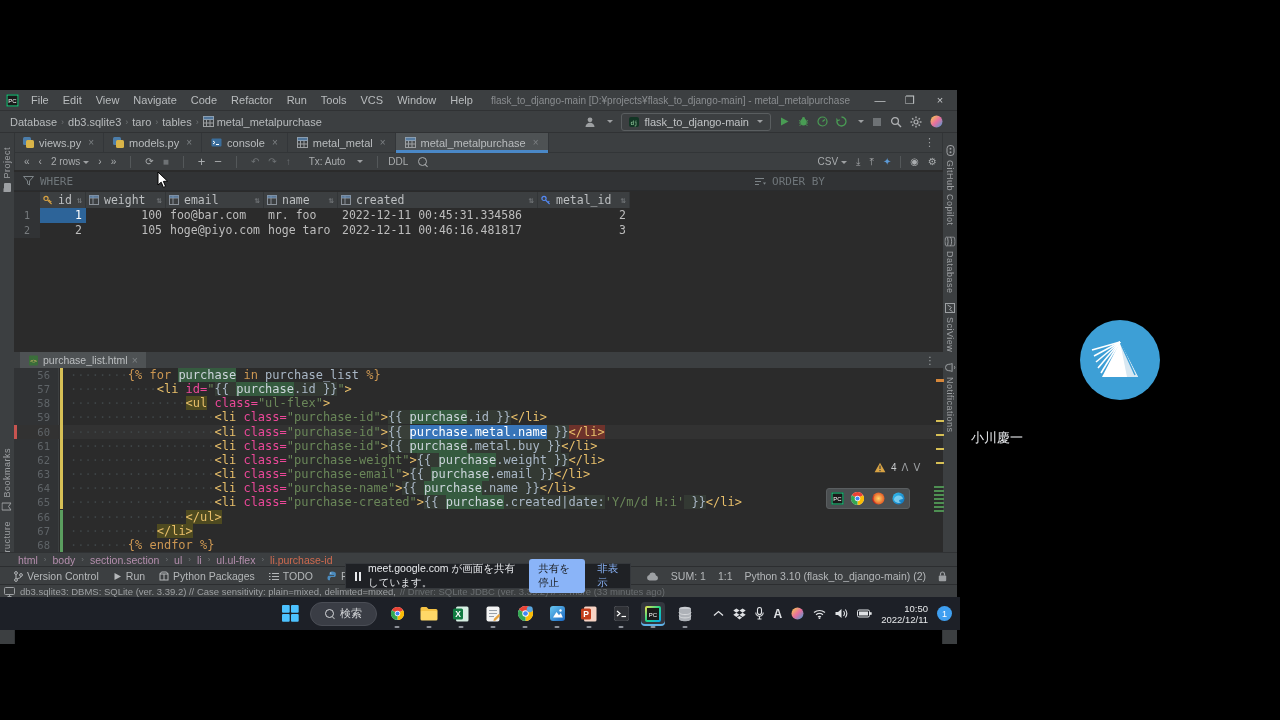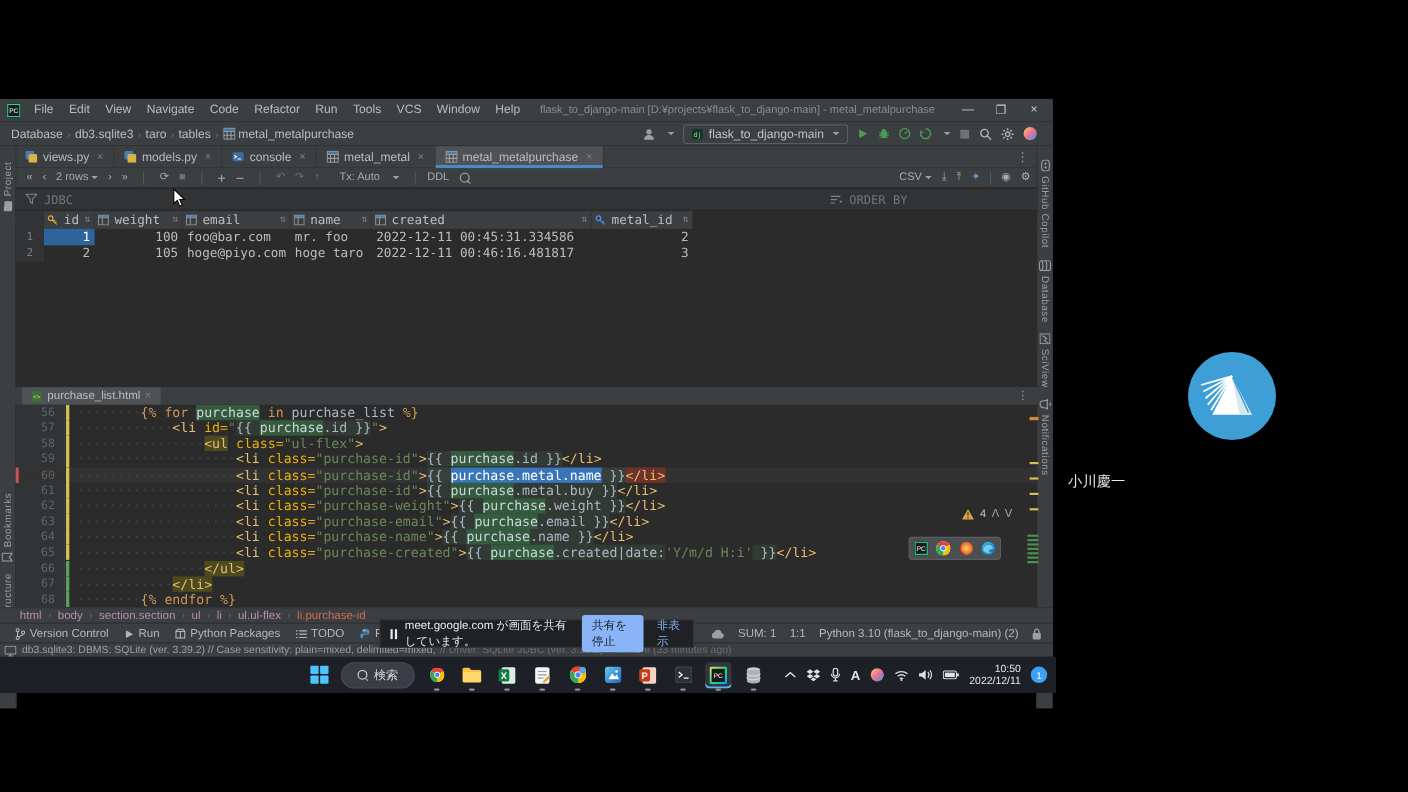--- a/index.html
+++ b/index.html
@@ -60,21 +60,21 @@
   #ed-tab{display:flex;align-items:center;gap:4px;background:#4e5254;padding:0 8px;color:#bcbfc1;margin-left:6px;}
   #editor{position:absolute;left:14px;top:278px;width:929px;height:184px;background:#2b2b2b;overflow:hidden;font-size:12px;line-height:14.15px;}
   .gutter-col{position:absolute;left:0;top:0;width:44px;height:100%;background:#313335;border-right:1px solid #3c3f41;}
   .code-line{position:absolute;left:0;width:100%;height:14.15px;white-space:pre;}
   .code-line .lnum{position:absolute;left:0;width:36px;text-align:right;color:#5f6468;font-size:10.5px;}
   .code-line .chg{position:absolute;left:46px;width:3px;height:100%;}
   .code-line .code{position:absolute;left:56px;top:0;}
   .code-line.cur{background:#323232;}
   .code-line.cur .gmark{position:absolute;left:0;width:3px;height:100%;background:#c75450;}
   .c-kw{color:#cc9752}.c-tag{color:#e8bf6a}.c-taghl{color:#e8bf6a;background:#4e4a20}
-  .c-attr{color:#eab308}.c-str{color:#6a8759}
+  .c-attr{color:#ec4899}.c-str{color:#6a8759}
   .c-tpl{color:#a9b7c6;background:rgba(80,110,80,.22)}
   .c-occ{color:#cdd5dc;background:#355b3f}
   .c-sel{color:#ffffff;background:#3875b9}
   .c-err{color:#e8bf6a;background:#6e322b}
   .c-pl{color:#a9b7c6}
   .ws{color:#3e4446;}
   
   #inspections{position:absolute;left:874px;top:372px;display:flex;align-items:center;gap:5px;font-size:10px;color:#9da0a3;z-index:4;}
   #browserbar{position:absolute;left:826px;top:398px;width:82px;height:19px;background:#4b4f51;border:1px solid #5a5e60;border-radius:3px;
               display:flex;align-items:center;justify-content:space-around;z-index:4;}
@@ -405,21 +405,21 @@
             </svg></span>Notifications</span>
     </div>
 
     <div id="table-area">
       <div id="filter-row">
         <span class="icon" style="margin-left:9px;">
             <svg width="11" height="10">
               <path d="M0.5 0.5 h10 l-4 4.5 v4 l-2 -1.2 v-2.8 Z" fill="none" stroke="#7d8488" stroke-width="1"></path>
             </svg>
           </span>
-        <span class="mono" style="margin-left:6px;">JDBC</span>
+        <span class="mono" style="margin-left:6px;">WHERE</span>
         <span id="order-by">
           <span class="icon">
               <svg width="11" height="9">
                 <line x1="0" y1="1.5" x2="9" y2="1.5" stroke="#7d8488"></line>
                 <line x1="0" y1="4.5" x2="6" y2="4.5" stroke="#7d8488"></line>
                 <line x1="0" y1="7.5" x2="4" y2="7.5" stroke="#7d8488"></line>
                 <path d="M8 5.5 l3 0 l-1.5 2.2 Z" fill="#7d8488"></path>
               </svg>
             </span>
           <span class="mono">ORDER BY</span>

